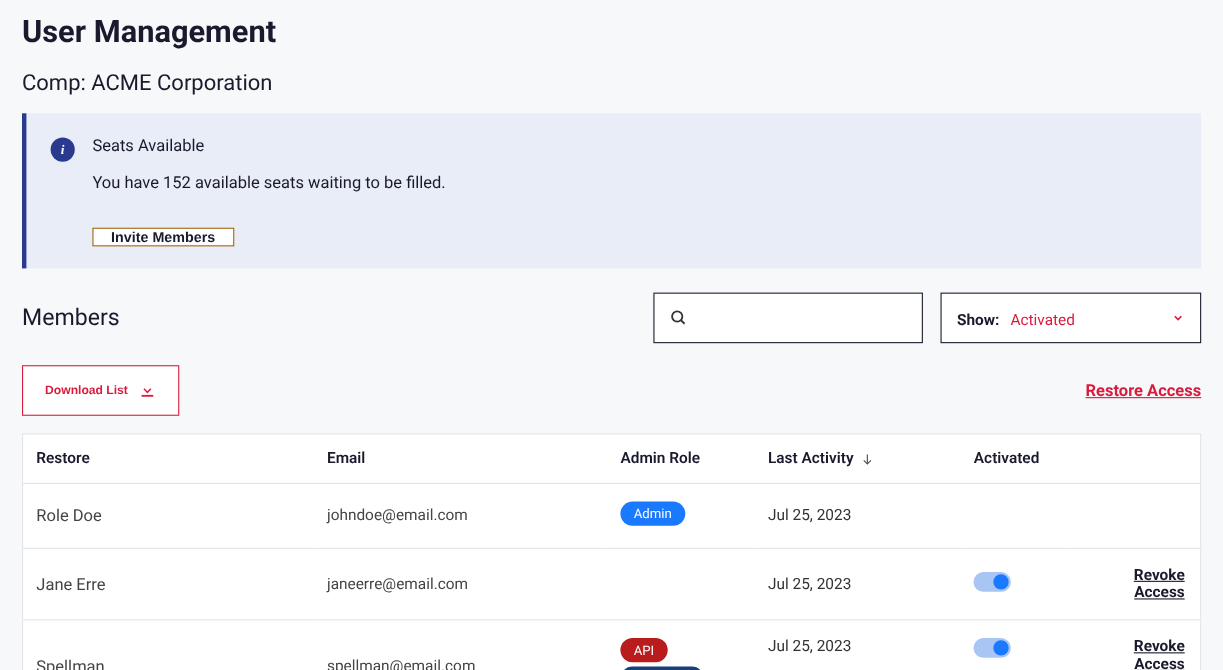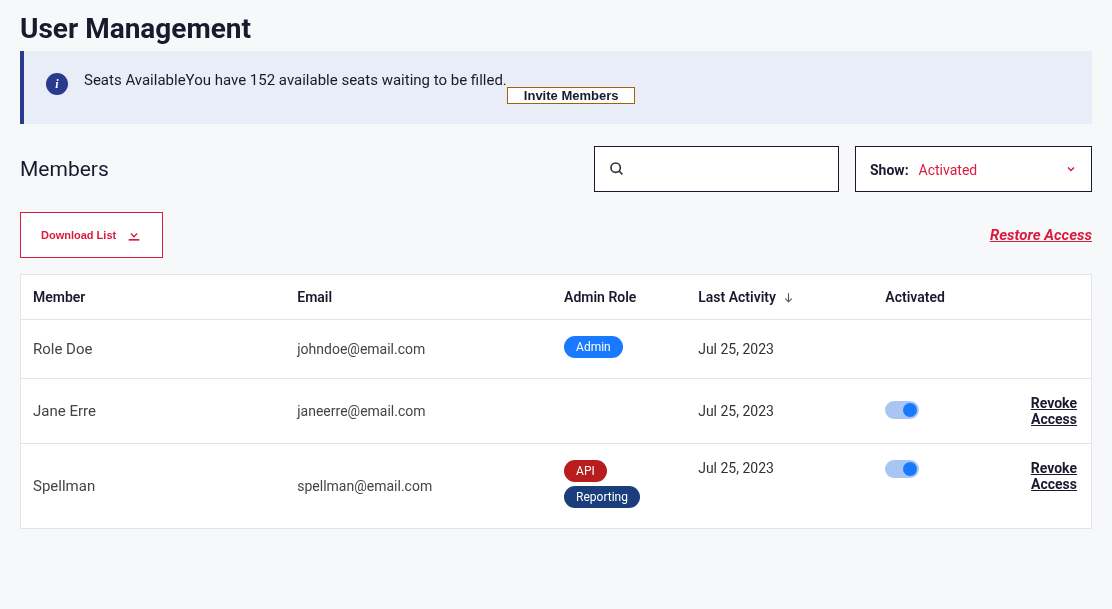--- a/index.html
+++ b/index.html
@@ -15,21 +15,21 @@
       height: 609px;
       overflow: hidden;
     }
     .container {
       padding: 12px 20px 0 20px;
     }
     .page-title {
       font-size: 28px;
       font-weight: 700;
       color: #1a1a2e;
-      margin-bottom: 6px;
+      margin-bottom: 18px;
     }
     .subtitle {
       font-size: 20px;
       font-weight: 400;
       color: #1a1a2e;
       margin-bottom: 16px;
     }
     .banner {
       background: #e8edf7;
       border-left: 4px solid #2a3b8f;
@@ -50,21 +50,22 @@
       justify-content: center;
       font-size: 12px;
       font-style: italic;
       font-weight: bold;
       font-family: Georgia, serif;
       flex-shrink: 0;
       margin-top: 2px;
     }
     .banner-content {
       display: flex;
-      gap: 0;
+      flex-direction: column;
+      gap: 16px;
     }
     .banner-title {
       font-size: 15px;
       color: #1a1a2e;
     }
     .banner-text {
       font-size: 15px;
       color: #1a1a2e;
     }
     .invite-btn {
@@ -160,21 +161,20 @@
       font-size: 11px;
       font-weight: 700;
       cursor: pointer;
     }
     .restore-link {
       color: #d91b3e;
       font-size: 15px;
       font-weight: 700;
       text-decoration: underline;
       cursor: pointer;
-      font-style: italic;
     }
     .table {
       width: 100%;
       border: 1px solid #e3e3ea;
       background: #fff;
       border-collapse: collapse;
     }
     .table th {
       text-align: left;
       font-size: 14px;
@@ -246,20 +246,21 @@
     td.cell-member { font-size: 15px; color:#444;}
     td.cell-email { font-size: 14px; color:#444;}
     td.actions-cell{ text-align:right; padding-right:14px;}
   </style>
 </head>
 <body>
 
 <div class="container">
 
   <h1 class="page-title">User Management</h1>
+  <div class="subtitle">Comp: ACME Corporation</div>
 
   <div class="banner">
     <div class="banner-icon">i</div>
     <div class="banner-content">
       <div class="banner-title">Seats Available</div>
       <div class="banner-text">You have 152 available seats waiting to be filled.</div>
       <button class="invite-btn">Invite Members</button>
     </div>
   </div>
 
@@ -291,21 +292,21 @@
           <path d="M12 3v10l-4-4-1.4 1.4L12 16l5.4-5.6L16 9l-4 4V3h0z"></path>
           <rect x="4" y="18" width="16" height="2.5"></rect>
         </svg>
     </button>
     <a class="restore-link">Restore Access</a>
   </div>
 
   <table class="table">
     <thead>
       <tr>
-        <th class="col-member">Member</th>
+        <th class="col-member">Restore</th>
         <th class="col-email">Email</th>
         <th class="col-role">Admin Role</th>
         <th class="col-activity">
           <span class="th-last">
             <span>Last Activity</span>
             <svg class="sort-arrow" viewBox="0 0 24 24" fill="none" stroke="#555" stroke-width="2">
                 <line x1="12" y1="4" x2="12" y2="20"></line>
                 <polyline points="6 14 12 20 18 14"></polyline>
               </svg>
           </span>

